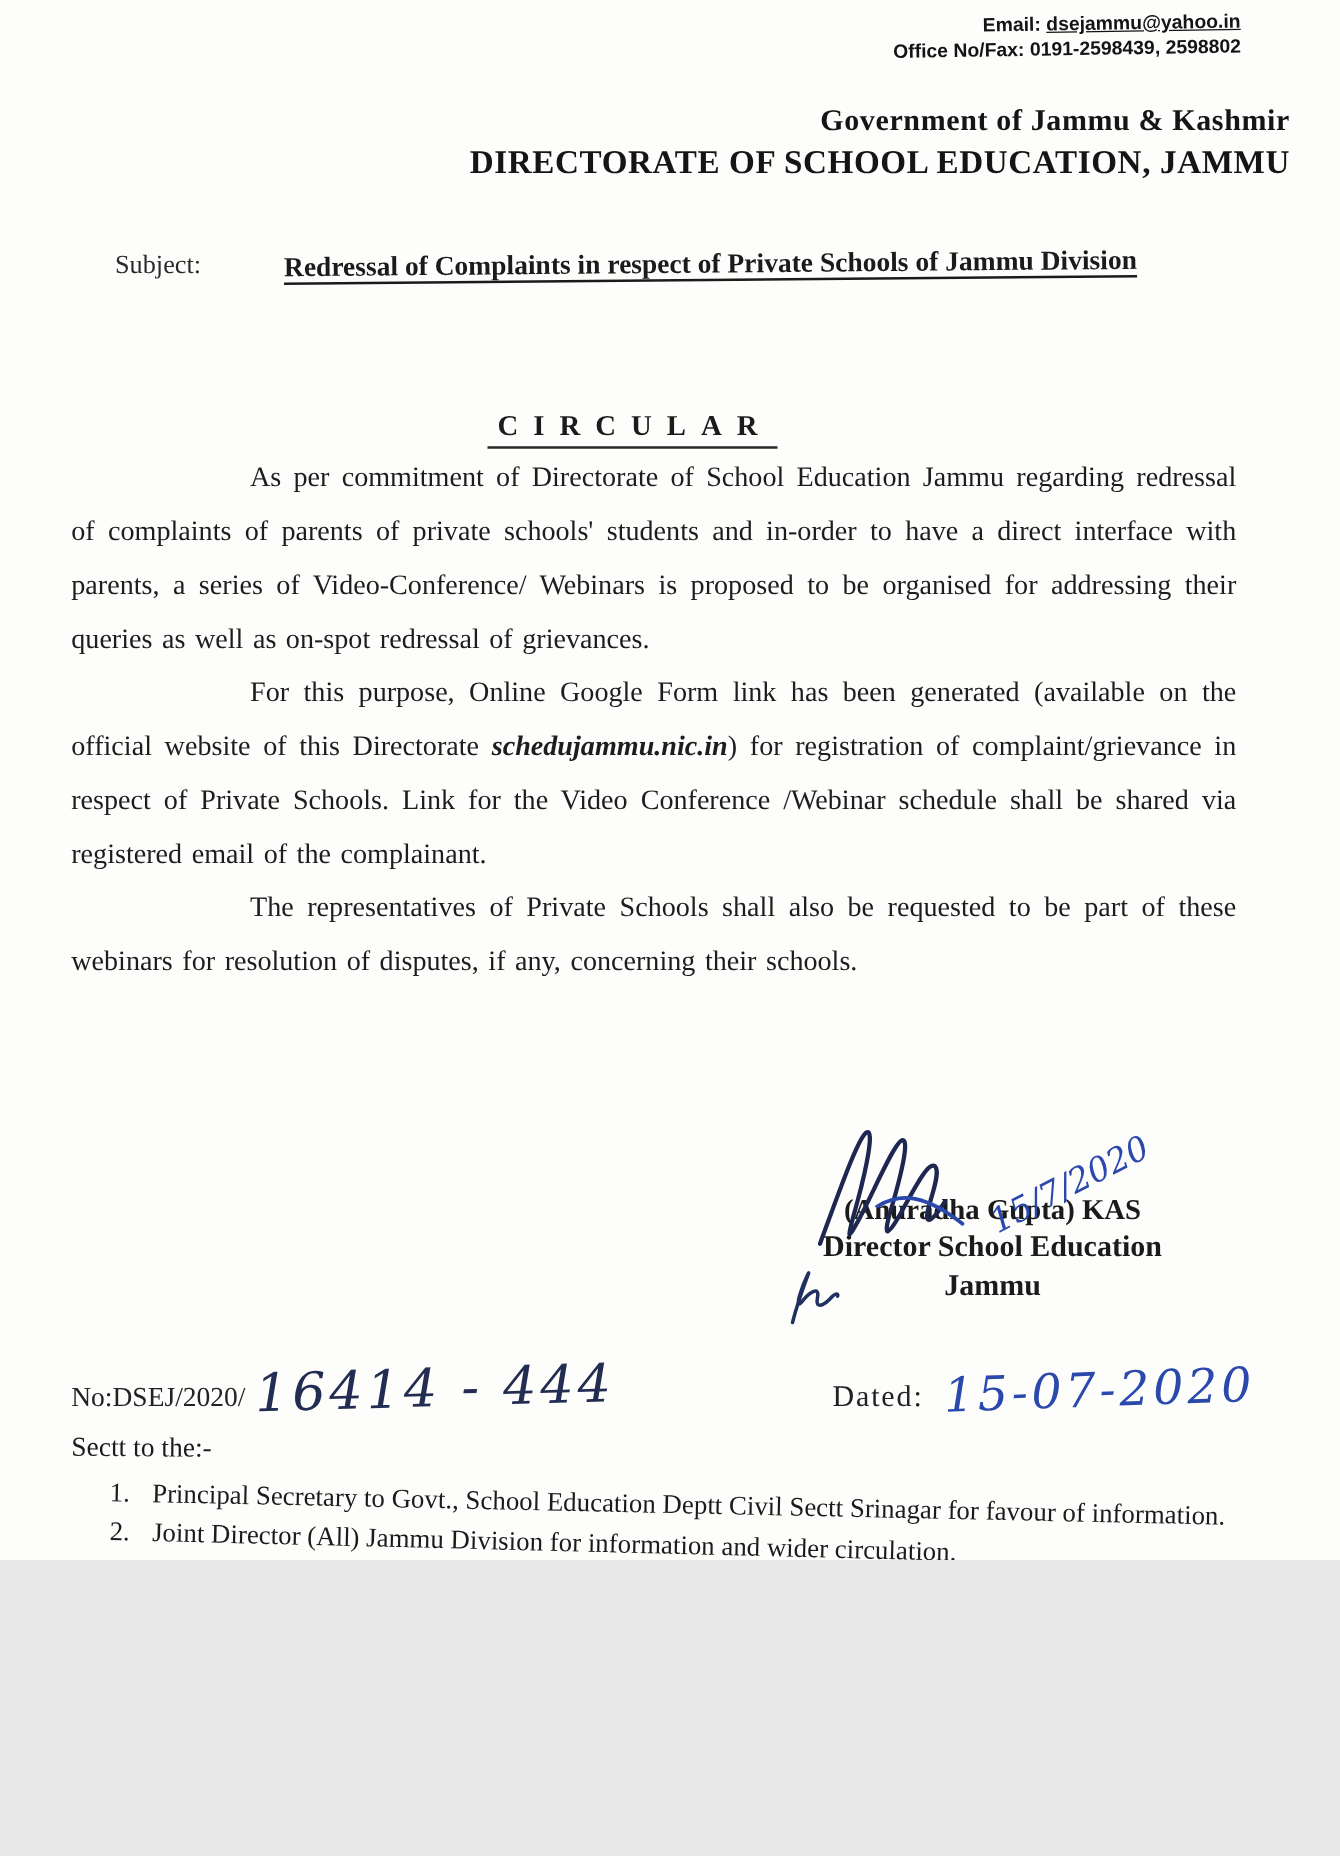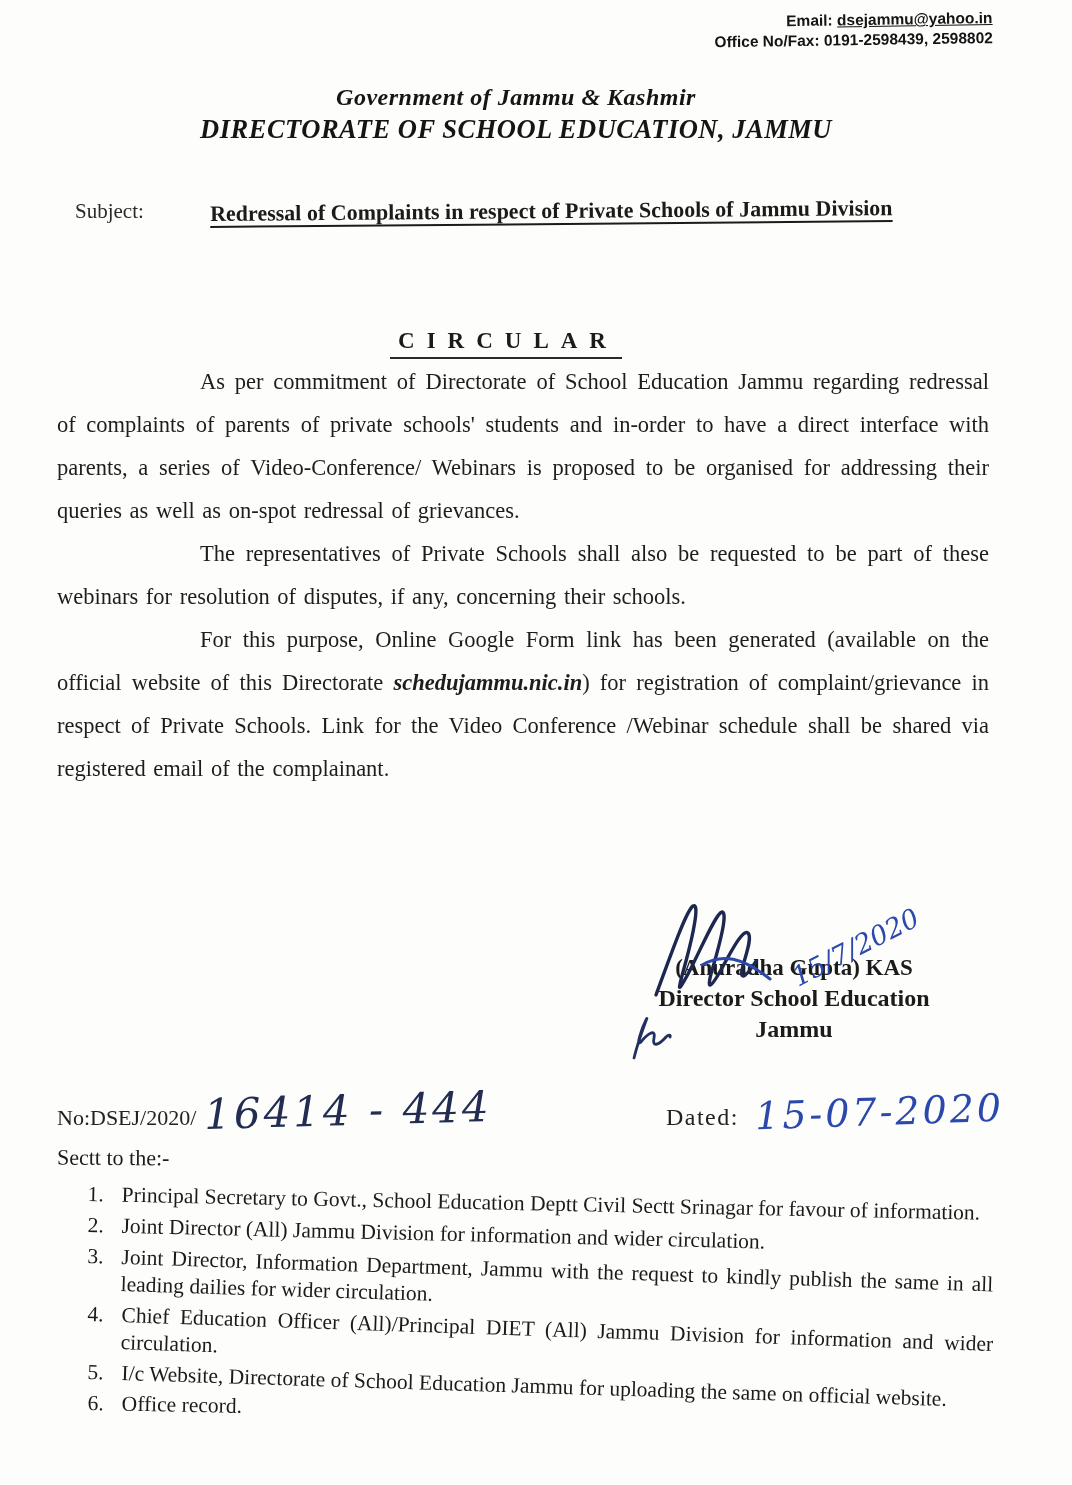--- a/index.html
+++ b/index.html
@@ -1,20 +1,20 @@
 <!DOCTYPE html>
 <html><head>
 <meta charset="utf-8">
 <style>
   * { margin: 0; padding: 0; box-sizing: border-box; }
   html, body { background: #e8e8e8; }
   .page {
     position: relative;
     width: 1072px;
-    height: 1485px;
+    height: 1248px;
     margin: 0 auto;
     background: #fdfdfc;
     overflow: hidden;
     font-family: "Liberation Serif", serif;
     color: #1b1b1b;
   }
   
   .contact {
     position: absolute;
     top: 8px;
@@ -28,32 +28,31 @@
     transform: rotate(-0.9deg);
     transform-origin: right top;
   }
   .contact .email-addr { text-decoration: underline; }
   
   .letterhead {
     position: absolute;
     top: 84px;
     left: 0;
     right: 40px;
-    text-align: center;
+    text-align: right;
     font-weight: bold;
     color: #151515;
-    font-style: italic;
   }
   .letterhead .gov  { font-size: 24px; letter-spacing: 0.5px; }
   .letterhead .dir  { font-size: 26.5px; letter-spacing: 0.5px; margin-top: 3px; }
   
   .subject-row {
     position: absolute;
     top: 196px;
-    left: 75px;
+    left: 92px;
     right: 84px;
     display: flex;
     align-items: flex-start;
   }
   .subject-label {
     font-size: 21px;
     color: #2a2a2a;
     width: 135px;
     flex: 0 0 135px;
     padding-top: 3px;
@@ -207,22 +206,22 @@
     <span class="subject-label">Subject:</span>
     <div class="subject-text">Redressal of Complaints in respect of Private Schools of Jammu Division</div>
   </div>
 
   <div class="circular-wrap">
     <span class="circular">CIRCULAR</span>
   </div>
 
   <div class="body-text">
     <p class="para">As per commitment of Directorate of School Education Jammu regarding redressal of complaints of parents of private schools' students and in-order to have a direct interface with parents, a series of Video-Conference/ Webinars is proposed to be organised for addressing their queries as well as on-spot redressal of grievances.</p>
+    <p class="para"><span>For this purpose, Online Google Form link has been generated (available on the official website of this Directorate </span><span class="site-bold">schedujammu.nic.in</span><span>) for registration of complaint/grievance in respect of Private Schools. Link for the Video Conference /Webinar schedule shall be shared via registered email of the complainant.</span></p>
     <p class="para">The representatives of Private Schools shall also be requested to be part of these webinars for resolution of disputes, if any, concerning their schools.</p>
-    <p class="para"><span>For this purpose, Online Google Form link has been generated (available on the official website of this Directorate </span><span class="site-bold">schedujammu.nic.in</span><span>) for registration of complaint/grievance in respect of Private Schools. Link for the Video Conference /Webinar schedule shall be shared via registered email of the complainant.</span></p>
   </div>
 
   <div class="sig-block">
     <svg class="sig-ink" width="330" height="105" viewBox="0 0 330 105">
       <path d="M14,100 C28,62 44,16 51,11 C58,7 51,40 44,66 C37,92 33,103 46,79 C59,54 74,18 80,17 C86,17 78,48 71,72 C64,95 67,97 80,73 C91,53 101,34 106,38 C111,43 102,64 100,75 C98,86 105,81 114,66" fill="none" stroke="#1d2750" stroke-width="3.4" stroke-linecap="round"></path>
       <path d="M60,70 C80,58 100,62 128,84" fill="none" stroke="#2b49ac" stroke-width="3" stroke-linecap="round"></path>
       <text x="156" y="92" transform="rotate(-27 156 92)" fill="#2b49ac" font-family="DejaVu Serif, serif" font-style="italic" font-size="27">15/7/2020</text>
     </svg>
     <div class="sig-name">(Anuradha Gupta) KAS</div>
     <div class="sig-title">Director School Education</div>

